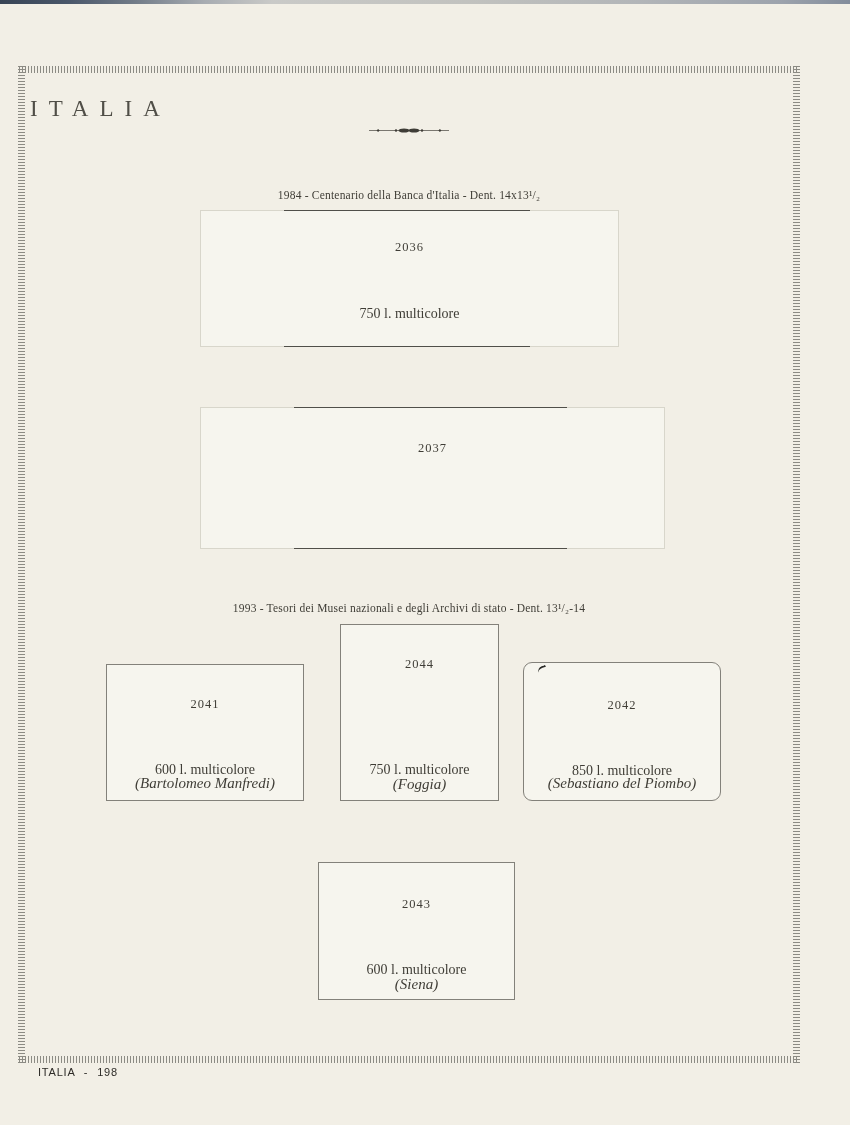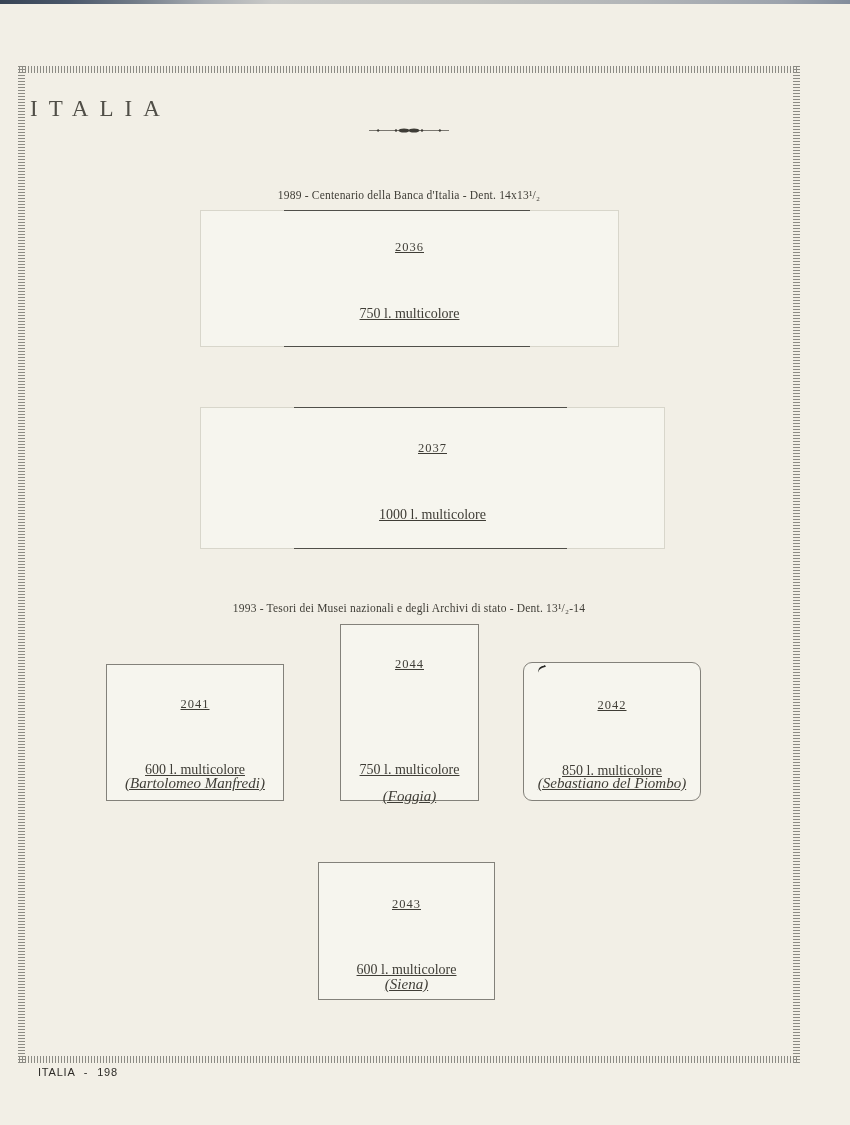--- a/index.html
+++ b/index.html
@@ -62,53 +62,52 @@
   .heading-1 { top: 189px; }
   .heading-2 { top: 602px; }
 
   .stampbox {
     position: absolute;
     background: #f6f5ee;
   }
   .stampbox .num, .stampbox .val, .stampbox .note {
     position: absolute; left: 0; width: 100%; text-align: center;
     line-height: 1;
-    text-decoration: underline;
   }
   .stampbox .num { font-size: 12.5px; letter-spacing: 1px; }
   .stampbox .val { font-size: 14px; }
   .stampbox .note { font-size: 15px; font-style: italic; }
 
   
   .box-large { border: 1px solid #d8d6cb; }
   .edge-line {
     position: absolute; left: 20%; width: 59%; height: 1px;
     background: #504f49;
   }
   .edge-line.top { top: -1px; }
   .edge-line.bottom { bottom: -1px; }
 
   
-  .box-small { border: 1px solid #83817a; }
+  .box-small { border: 1px solid #83817a; padding-left: 20px; }
 
   .box-2036 { left: 200px; top: 210px; width: 417px; height: 135px; }
   .box-2036 .num { top: 30px; }
   .box-2036 .val { top: 96px; }
 
   .box-2037 { left: 200px; top: 407px; width: 417px; height: 140px; padding-left: 46px; }
   .box-2037 .num { top: 34px; }
   .box-2037 .val { top: 100px; }
 
   .box-2041 { left: 106px; top: 664px; width: 176px; height: 135px; }
   .box-2044 { left: 340px; top: 624px; width: 137px; height: 175px; }
   .box-2042 { left: 523px; top: 662px; width: 176px; height: 137px; border-radius: 9px; }
   .box-2043 { left: 318px; top: 862px; width: 175px; height: 136px; }
 
   .box-2041 .num { top: 33px; } .box-2041 .val { top: 98px; } .box-2041 .note { top: 111px; }
-  .box-2044 .num { top: 33px; } .box-2044 .val { top: 138px; } .box-2044 .note { top: 152px; margin-top: 12px; }
+  .box-2044 .num { top: 33px; } .box-2044 .val { top: 138px; } .box-2044 .note { top: 152px; }
   .box-2042 .num { top: 36px; } .box-2042 .val { top: 101px; } .box-2042 .note { top: 113px; }
   .box-2043 .num { top: 35px; } .box-2043 .val { top: 100px; } .box-2043 .note { top: 114px; }
 
   .pen-mark {
     position: absolute; left: 14px; top: 3px; width: 9px; height: 7px;
     border-top: 2px solid #2b2b28;
     border-radius: 60% 0 0 0;
     transform: rotate(-18deg);
   }
 
@@ -140,34 +139,33 @@
       <line x1="1" y1="4.5" x2="81" y2="4.5" stroke="#5a5852" stroke-width="0.8"></line>
       <ellipse cx="36" cy="4.5" rx="5.5" ry="2.1" fill="#3f3d37"></ellipse>
       <ellipse cx="46" cy="4.5" rx="5.5" ry="2.1" fill="#3f3d37"></ellipse>
       <circle cx="28" cy="4.5" r="1.2" fill="#3f3d37"></circle>
       <circle cx="54" cy="4.5" r="1.2" fill="#3f3d37"></circle>
       <rect x="9" y="3.4" width="2.2" height="2.2" fill="#3f3d37" transform="rotate(45 10.1 4.5)"></rect>
       <rect x="70.8" y="3.4" width="2.2" height="2.2" fill="#3f3d37" transform="rotate(45 71.9 4.5)"></rect>
     </svg>
   </div>
 
-  <div class="heading heading-1">1989 - Centenario della Banca d'Italia - Dent. 14x13¹/₂</div>
+  <div class="heading heading-1">1984 - Centenario della Banca d'Italia - Dent. 14x13¹/₂</div>
 
   <div class="stampbox box-large box-2036">
     <span class="edge-line top"></span>
     <span class="edge-line bottom"></span>
     <div class="num">2036</div>
     <div class="val">750 l. multicolore</div>
   </div>
 
   <div class="stampbox box-large box-2037">
     <span class="edge-line top"></span>
     <span class="edge-line bottom"></span>
     <div class="num">2037</div>
-    <div class="val">1000 l. multicolore</div>
   </div>
 
   <div class="heading heading-2">1993 - Tesori dei Musei nazionali e degli Archivi di stato - Dent. 13¹/₂-14</div>
 
   <div class="stampbox box-small box-2041">
     <div class="num">2041</div>
     <div class="val">600 l. multicolore</div>
     <div class="note">(Bartolomeo Manfredi)</div>
   </div>
 

